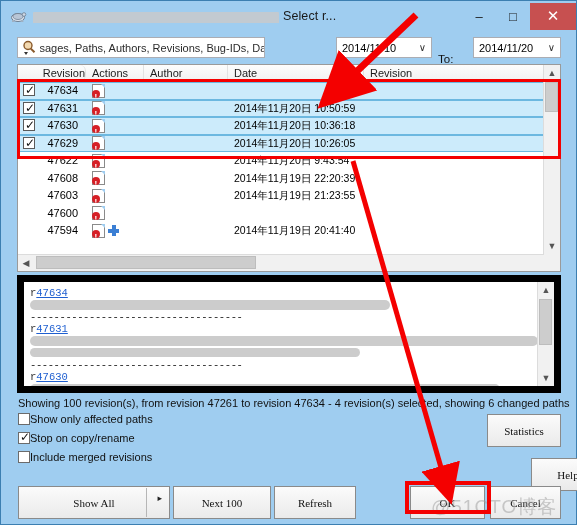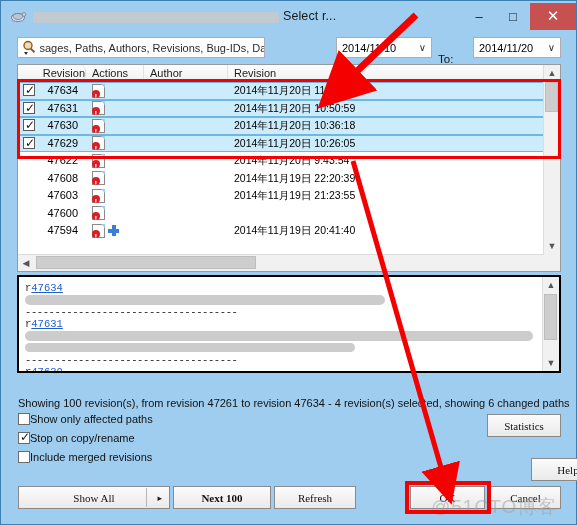--- a/index.html
+++ b/index.html
@@ -83,22 +83,22 @@
   .vsb .arw{width:16px;height:16px;display:flex;align-items:center;justify-content:center;
             font-size:9px;color:#555;}
   .vsb .arw.bot{position:absolute;bottom:0;left:0;}
   .vsb .thumb{position:absolute;left:1px;width:13px;background:#cdcdcd;border:1px solid #bdbdbd;box-sizing:border-box;}
 
   .hsb{position:absolute;left:0;right:16px;bottom:0;height:16px;background:#f1f1f1;border-top:1px solid #dcdcdc;}
   .hsb .arw{position:absolute;width:16px;height:16px;display:flex;align-items:center;justify-content:center;font-size:9px;color:#555;}
   .hsb .thumb{position:absolute;top:1px;height:13px;background:#cdcdcd;border:1px solid #bdbdbd;box-sizing:border-box;}
 
   
-  .logpane{position:absolute;left:16px;top:274px;width:544px;height:98px;background:#fff;
-           border:2px solid #000000;box-sizing:border-box;overflow:hidden;}
+  .logpane{position:absolute;left:16px;top:274px;width:544px;height:118px;background:#fff;
+           border:7px solid #000000;box-sizing:border-box;overflow:hidden;}
   .loginner{position:absolute;left:0;top:0;right:16px;bottom:0;padding:5px 6px;overflow:hidden;}
   .logline{font-family:"Liberation Mono","DejaVu Sans Mono",monospace;font-size:10.5px;line-height:12px;
            white-space:nowrap;position:relative;height:12px;}
   .rlink{color:#1f5fd0;text-decoration:underline;}
   .rprefix{color:#333;}
   .sep{color:#222;letter-spacing:-.4px;}
   .blur{position:relative;height:12px;}
   .blur .redact{border-radius:6px;}
 
   
@@ -106,27 +106,27 @@
   .opt{position:absolute;left:17px;display:flex;align-items:center;font-size:11px;color:#111;}
   .obox{width:12px;height:12px;border:1px solid #6b6b6b;background:#fff;box-sizing:border-box;position:relative;}
   .obox .tick{position:absolute;left:1px;top:-3px;font-size:12px;color:#101010;line-height:14px;}
   #opt1{top:412px;}
   #opt2{top:431px;}
   #opt3{top:450px;text-align:center;}
 
   
   .btn{position:absolute;background:linear-gradient(#fbfbfb,#eaeaea);border:1px solid #8a8a8a;
        box-sizing:border-box;display:flex;align-items:center;justify-content:center;
-       font-size:11px;color:#111;height:23px;}
+       font-size:11px;color:#111;height:33px;}
   #btn-stat{left:486px;top:413px;width:74px;}
   #btn-help{left:486px;top:457px;width:74px;margin-left:44px;}
   #btn-showall{left:17px;top:485px;width:152px;justify-content:center;}
   #btn-showall .sa-split{position:absolute;right:22px;top:1px;bottom:1px;width:1px;background:#b6b6b6;}
   #btn-showall .sa-arrow{position:absolute;right:7px;top:6px;font-size:9px;color:#222;}
-  #btn-next{left:172px;top:485px;width:98px;font-weight:bold;}
+  #btn-next{left:172px;top:485px;width:98px;}
   #btn-refresh{left:273px;top:485px;width:82px;}
   #btn-ok{left:409px;top:485px;width:75px;}
   #btn-cancel{left:489px;top:485px;width:71px;}
   .btn .lab{font-family:"Liberation Serif","DejaVu Serif",serif;}
 
   
   .anno{position:absolute;pointer-events:none;}
   #ann-box-rows{left:16px;top:78px;width:544px;height:80px;border:3px solid #f40000;box-sizing:border-box;}
   #ann-box-ok{left:404px;top:480px;width:86px;height:33px;border:4px solid #f40000;box-sizing:border-box;}
   .watermark{position:absolute;left:430px;top:493px;font-size:19px;color:rgba(160,160,160,.55);
@@ -179,34 +179,34 @@
       <span class="v">2014/11/20</span>
       <span class="cv">∨</span>
     </div>
   </div>
 
   <div class="listpane">
     <div class="hdr">
       <div class="hc c-rev">Revision</div>
       <div class="hc c-act">Actions</div>
       <div class="hc c-auth">Author</div>
+      <div class="hc c-date">Date</div>
       <div class="hc c-msg">Revision</div>
     </div>
     <div class="rows" id="rowhost">
         <div class="row sel">
           <div class="cell rev"><span class="chk">
               <span class="tick">✓</span>
             </span><span>47634</span></div>
           <div class="cell act">
             <span class="ico-doc">
               <span class="ico-err"></span>
             </span>
           </div>
           <div class="cell auth"></div>
-          <div class="cell date">2014年11月20日 11:01:38</div>
           <div class="cell msg"></div>
         </div>
         <div class="row sel">
           <div class="cell rev"><span class="chk">
               <span class="tick">✓</span>
             </span><span>47631</span></div>
           <div class="cell act">
             <span class="ico-doc">
               <span class="ico-err"></span>
             </span>

